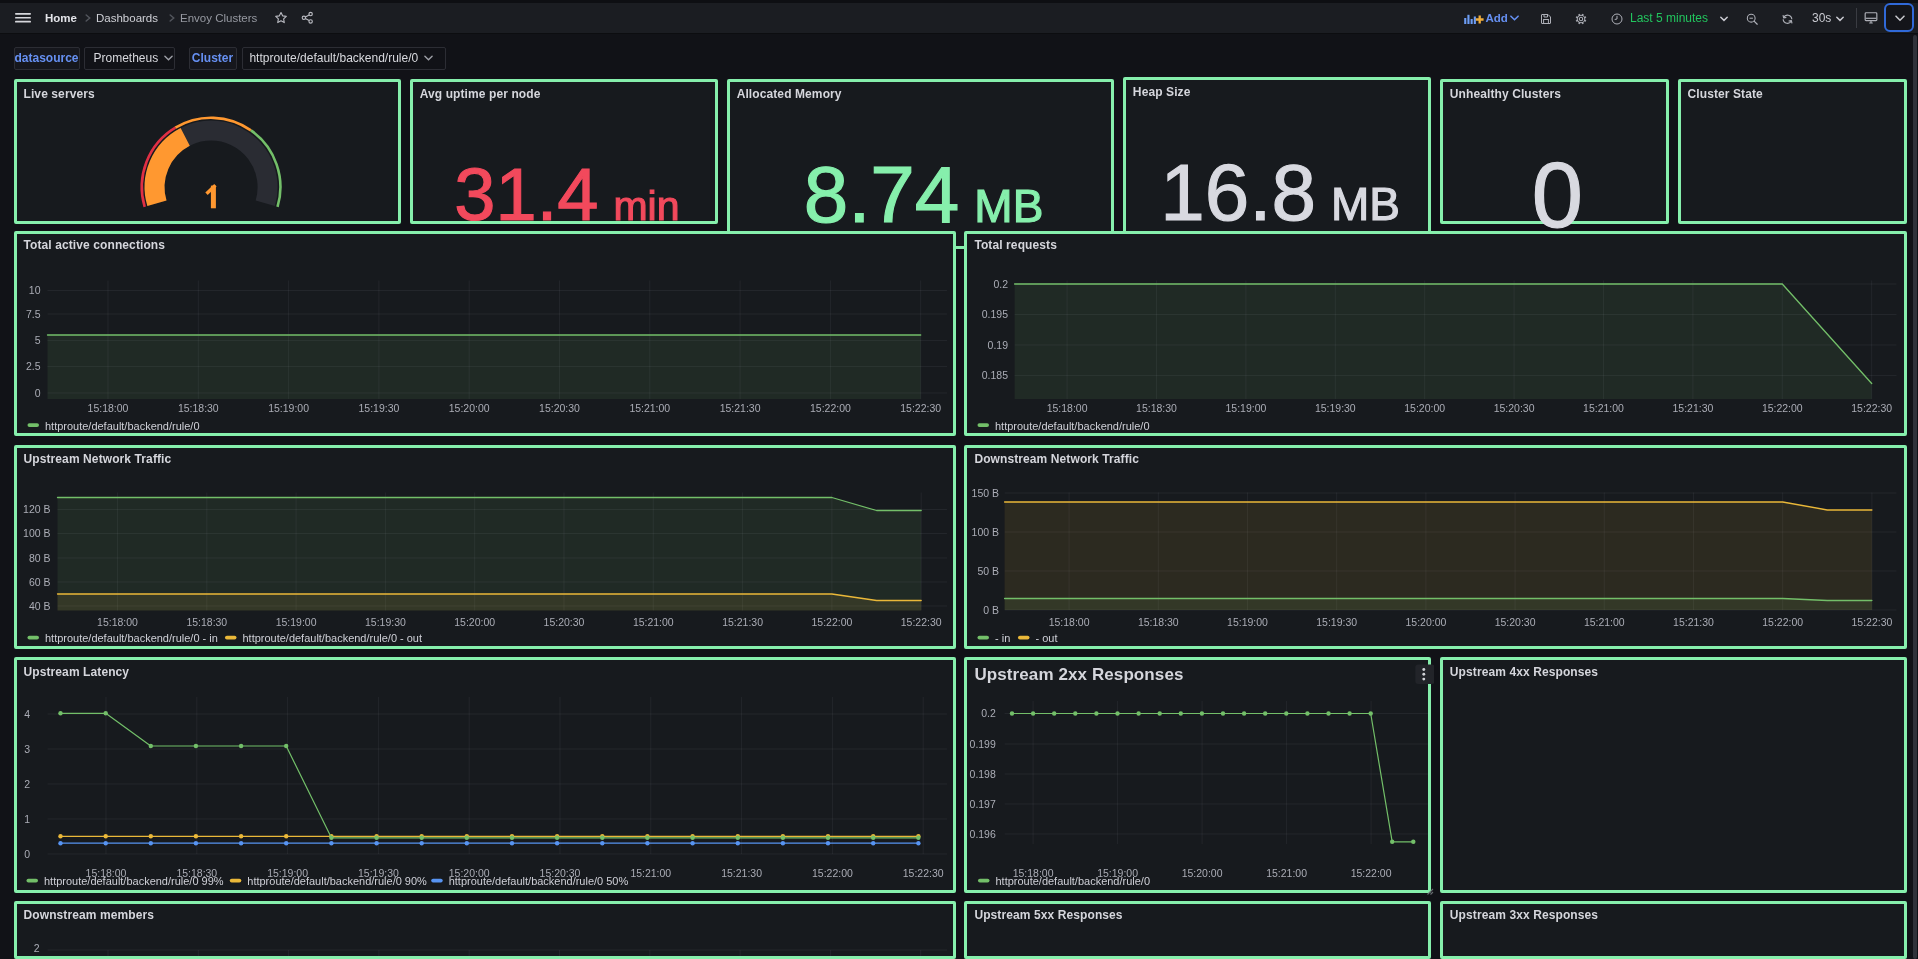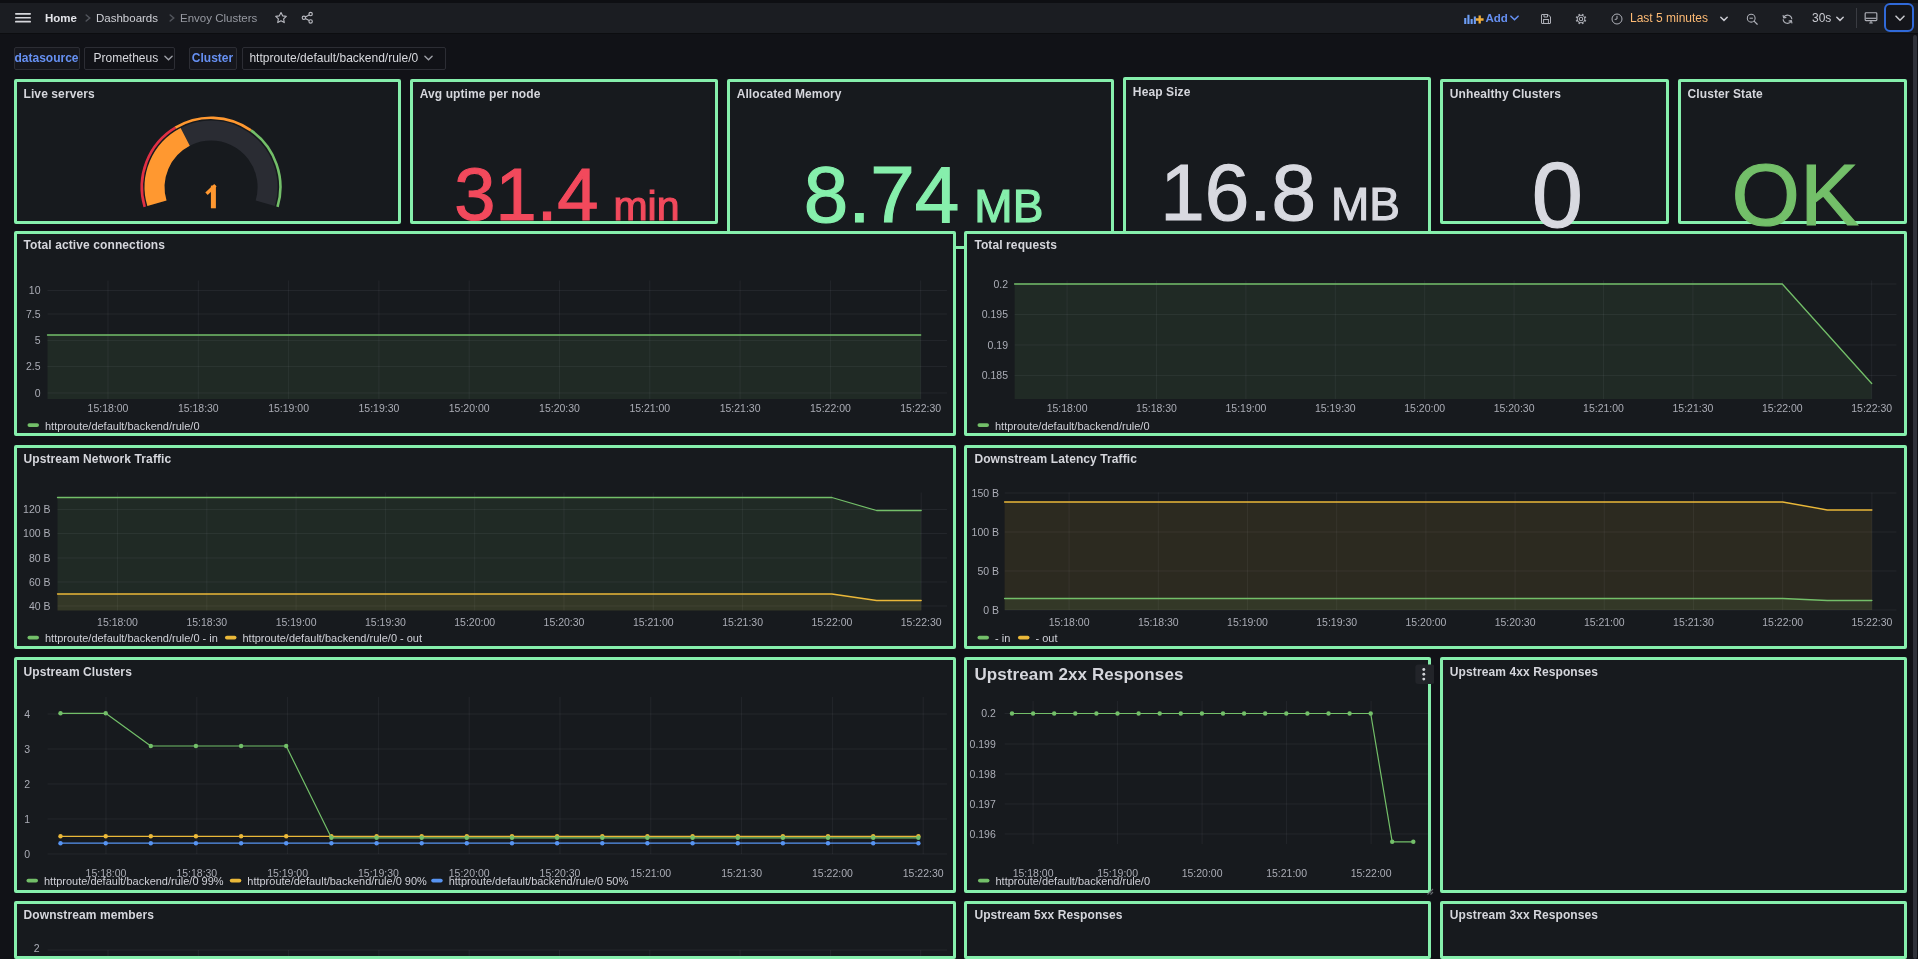--- a/index.html
+++ b/index.html
@@ -66,21 +66,21 @@
     <line x1="5.0" y1="14.9" x2="2.0" y2="16.1" stroke="#aeb0b8" stroke-width="2.8"></line>
     <line x1="5.0" y1="9.1" x2="2.0" y2="7.9" stroke="#aeb0b8" stroke-width="2.8"></line>
     <line x1="9.1" y1="5.0" x2="7.9" y2="2.0" stroke="#aeb0b8" stroke-width="2.8"></line>
     <line x1="14.9" y1="5.0" x2="16.1" y2="2.0" stroke="#aeb0b8" stroke-width="2.8"></line>
     <line x1="19.0" y1="9.1" x2="22.0" y2="7.9" stroke="#aeb0b8" stroke-width="2.8"></line>
   </svg>
 <svg style="position:absolute;left:1611px;top:12.5px" width="12" height="12" viewBox="0 0 24 24">
 <circle cx="12" cy="12" r="10" fill="none" stroke="#aeb0b8" stroke-width="2"></circle>
     <path d="M12 6.5 V12 L8.2 12.8" fill="none" stroke="#aeb0b8" stroke-width="2" stroke-linecap="round"></path>
   </svg>
-<div class="nt" style="left:1630px;top:11px;color:#fdba74">Last 5 minutes</div>
+<div class="nt" style="left:1630px;top:11px;color:#22c55e">Last 5 minutes</div>
 <svg style="position:absolute;left:1720px;top:15.5px" width="8" height="6" viewBox="0 0 10 7">
     <path d="M1 1.2 L5 5.2 L9 1.2" stroke="#c9cad1" stroke-width="1.8" fill="none" stroke-linecap="round"></path>
   </svg>
 <svg style="position:absolute;left:1746px;top:12.5px" width="12.5" height="12.5" viewBox="0 0 24 24">
 <circle cx="10" cy="10" r="7.5" fill="none" stroke="#aeb0b8" stroke-width="2"></circle>
     <line x1="6.7" y1="10" x2="13.3" y2="10" stroke="#aeb0b8" stroke-width="2"></line>
     <line x1="15.5" y1="15.5" x2="21.5" y2="21.5" stroke="#aeb0b8" stroke-width="2.4" stroke-linecap="round"></line>
   </svg>
 <svg style="position:absolute;left:1781px;top:12.5px" width="13" height="12.5" viewBox="0 0 24 24">
 <path d="M4.5 9 A 8.3 8.3 0 0 1 20.3 12" fill="none" stroke="#aeb0b8" stroke-width="2.2"></path>
@@ -139,21 +139,20 @@
 <div class="panel" style="left:1122.86px;top:77px;width:308.46px;height:180px">
     <div class="ptitle" style="left:7px;top:4.5px;font-size:12px">Heap Size</div>
     <div class="statv" style="left:0;top:38px;width:308.46px;height:92px;color:#d8d9e0;font-size:80px">16.8<span style="font-size:46px;margin-left:15px">MB</span></div>
   </div>
 <div class="panel" style="left:1439.82px;top:79px;width:229.21999999999997px;height:144.5px">
     <div class="ptitle" style="left:7px;top:4.5px;font-size:12px">Unhealthy Clusters</div>
     <div class="statv" style="left:0;top:38px;width:229.21999999999997px;height:92px;color:#d8d9e0;font-size:92px">0</div>
   </div>
 <div class="panel" style="left:1677.54px;top:79px;width:229.21999999999997px;height:144.5px">
     <div class="ptitle" style="left:7px;top:4.5px;font-size:12px">Cluster State</div>
-    <div class="statv" style="left:0;top:38px;width:229.21999999999997px;height:92px;color:#73bf69;font-size:88px">OK</div>
   </div>
 <div class="panel" style="left:13.5px;top:230.5px;width:942.3799999999999px;height:205.5px">
     <div class="ptitle" style="left:7px;top:4.5px;font-size:12px">Total active connections</div>
     <svg class="chart" width="942.3799999999999" height="205.5" viewBox="0 0 942.3799999999999 205.5">
       <line x1="30.5" y1="159.0" x2="930" y2="159.0" stroke="rgba(204,204,220,0.072)" stroke-width="1"></line>
       <line x1="30.5" y1="132.5" x2="930" y2="132.5" stroke="rgba(204,204,220,0.072)" stroke-width="1"></line>
       <line x1="30.5" y1="106.5" x2="930" y2="106.5" stroke="rgba(204,204,220,0.072)" stroke-width="1"></line>
       <line x1="30.5" y1="80.0" x2="930" y2="80.0" stroke="rgba(204,204,220,0.072)" stroke-width="1"></line>
       <line x1="30.5" y1="56.5" x2="930" y2="56.5" stroke="rgba(204,204,220,0.072)" stroke-width="1"></line>
       <line x1="91.0" y1="46.5" x2="91.0" y2="165" stroke="rgba(204,204,220,0.072)" stroke-width="1"></line>
@@ -261,21 +260,21 @@
       <text x="725.6" y="178.5" text-anchor="middle" class="ax">15:21:30</text>
       <text x="814.9" y="178.5" text-anchor="middle" class="ax">15:22:00</text>
       <text x="904.2" y="178.5" text-anchor="middle" class="ax">15:22:30</text>
       <rect x="10.5" y="187.7" width="11.5" height="3.8" rx="1.9" fill="#73bf69"></rect>
       <text x="28.0" y="194.5" class="lg">httproute/default/backend/rule/0 - in</text>
       <rect x="208.0" y="187.7" width="11.5" height="3.8" rx="1.9" fill="#eab839"></rect>
       <text x="225.5" y="194.5" class="lg">httproute/default/backend/rule/0 - out</text>
     </svg>
   </div>
 <div class="panel" style="left:964.3799999999999px;top:444.5px;width:942.3799999999999px;height:204.5px">
-    <div class="ptitle" style="left:7px;top:4.5px;font-size:12px">Downstream Latency Traffic</div>
+    <div class="ptitle" style="left:7px;top:4.5px;font-size:12px">Downstream Network Traffic</div>
     <svg class="chart" width="942.3799999999999" height="204.5" viewBox="0 0 942.3799999999999 204.5">
       <line x1="37.6" y1="162.0" x2="929.5" y2="162.0" stroke="rgba(204,204,220,0.072)" stroke-width="1"></line>
       <line x1="37.6" y1="123.0" x2="929.5" y2="123.0" stroke="rgba(204,204,220,0.072)" stroke-width="1"></line>
       <line x1="37.6" y1="84.0" x2="929.5" y2="84.0" stroke="rgba(204,204,220,0.072)" stroke-width="1"></line>
       <line x1="37.6" y1="45.0" x2="929.5" y2="45.0" stroke="rgba(204,204,220,0.072)" stroke-width="1"></line>
       <line x1="102.1" y1="44.5" x2="102.1" y2="162" stroke="rgba(204,204,220,0.072)" stroke-width="1"></line>
       <line x1="191.3" y1="44.5" x2="191.3" y2="162" stroke="rgba(204,204,220,0.072)" stroke-width="1"></line>
       <line x1="280.5" y1="44.5" x2="280.5" y2="162" stroke="rgba(204,204,220,0.072)" stroke-width="1"></line>
       <line x1="369.7" y1="44.5" x2="369.7" y2="162" stroke="rgba(204,204,220,0.072)" stroke-width="1"></line>
       <line x1="458.9" y1="44.5" x2="458.9" y2="162" stroke="rgba(204,204,220,0.072)" stroke-width="1"></line>
@@ -302,21 +301,21 @@
       <text x="726.5" y="178.5" text-anchor="middle" class="ax">15:21:30</text>
       <text x="815.7" y="178.5" text-anchor="middle" class="ax">15:22:00</text>
       <text x="904.9" y="178.5" text-anchor="middle" class="ax">15:22:30</text>
       <rect x="10.5" y="187.7" width="11.5" height="3.8" rx="1.9" fill="#73bf69"></rect>
       <text x="28.0" y="194.5" class="lg">- in</text>
       <rect x="51.0" y="187.7" width="11.5" height="3.8" rx="1.9" fill="#eab839"></rect>
       <text x="68.5" y="194.5" class="lg">- out</text>
     </svg>
   </div>
 <div class="panel" style="left:13.5px;top:657px;width:942.3799999999999px;height:235.5px">
-    <div class="ptitle" style="left:7px;top:4.5px;font-size:12px">Upstream Clusters</div>
+    <div class="ptitle" style="left:7px;top:4.5px;font-size:12px">Upstream Latency</div>
     <svg class="chart" width="942.3799999999999" height="235.5" viewBox="0 0 942.3799999999999 235.5">
       <line x1="30.5" y1="194.0" x2="930" y2="194.0" stroke="rgba(204,204,220,0.072)" stroke-width="1"></line>
       <line x1="30.5" y1="159.0" x2="930" y2="159.0" stroke="rgba(204,204,220,0.072)" stroke-width="1"></line>
       <line x1="30.5" y1="124.0" x2="930" y2="124.0" stroke="rgba(204,204,220,0.072)" stroke-width="1"></line>
       <line x1="30.5" y1="89.0" x2="930" y2="89.0" stroke="rgba(204,204,220,0.072)" stroke-width="1"></line>
       <line x1="30.5" y1="54.0" x2="930" y2="54.0" stroke="rgba(204,204,220,0.072)" stroke-width="1"></line>
       <line x1="89.0" y1="37" x2="89.0" y2="194" stroke="rgba(204,204,220,0.072)" stroke-width="1"></line>
       <line x1="179.8" y1="37" x2="179.8" y2="194" stroke="rgba(204,204,220,0.072)" stroke-width="1"></line>
       <line x1="270.6" y1="37" x2="270.6" y2="194" stroke="rgba(204,204,220,0.072)" stroke-width="1"></line>
       <line x1="361.4" y1="37" x2="361.4" y2="194" stroke="rgba(204,204,220,0.072)" stroke-width="1"></line>

